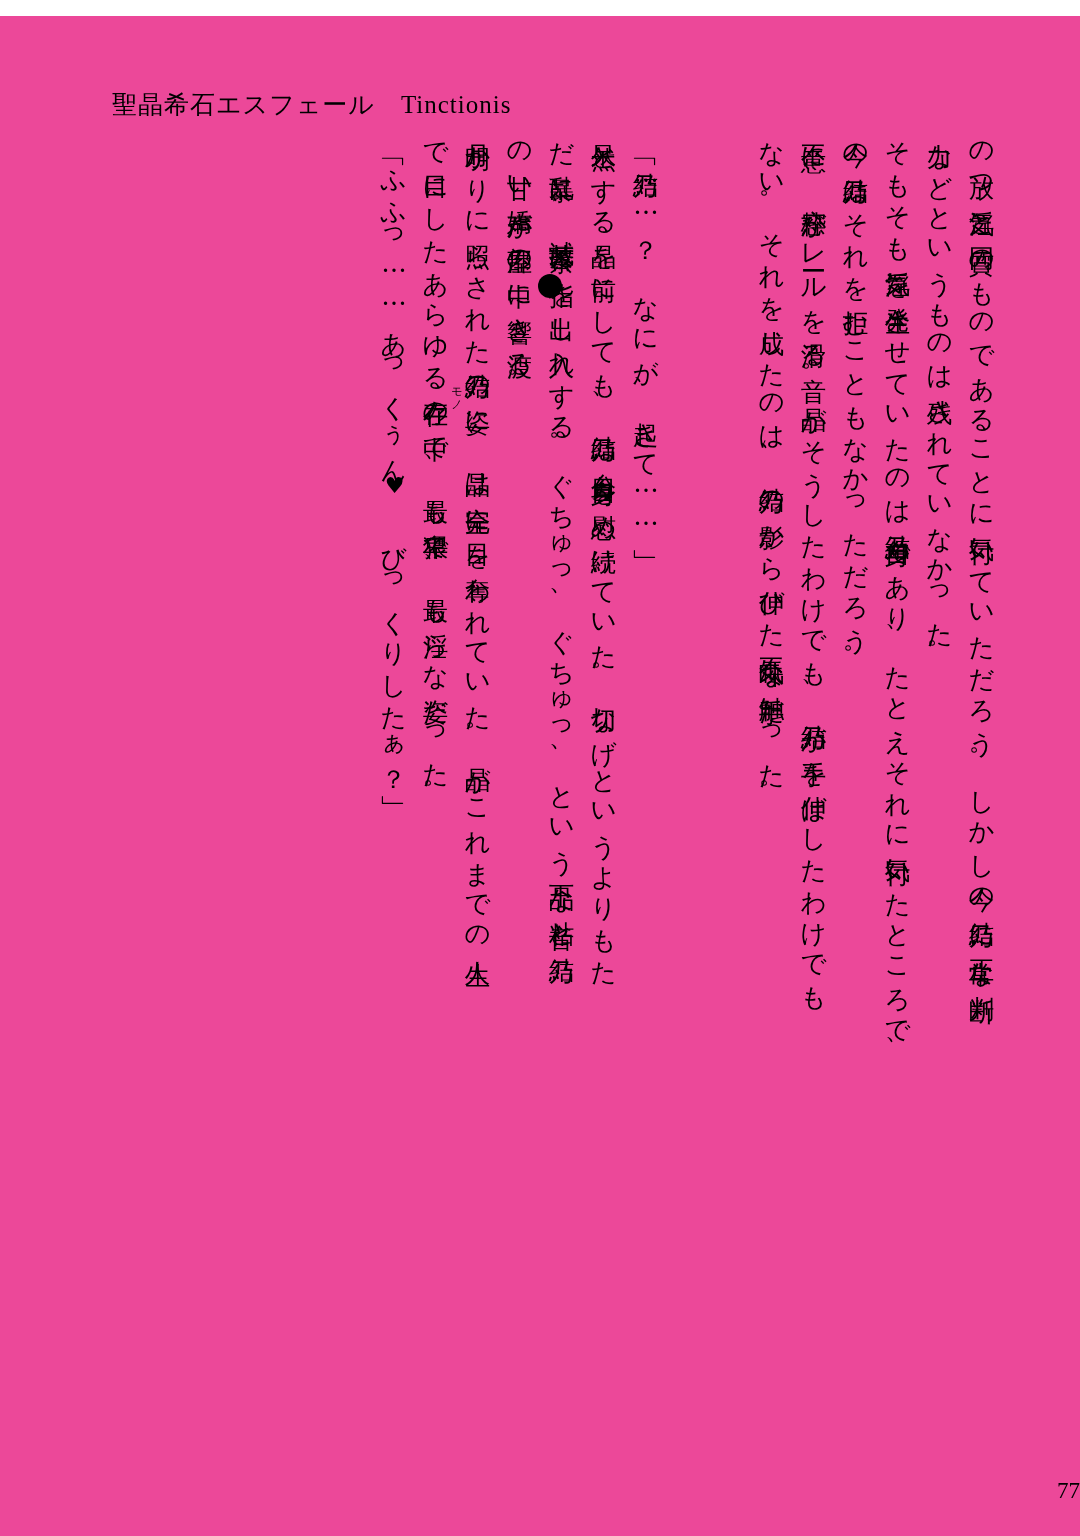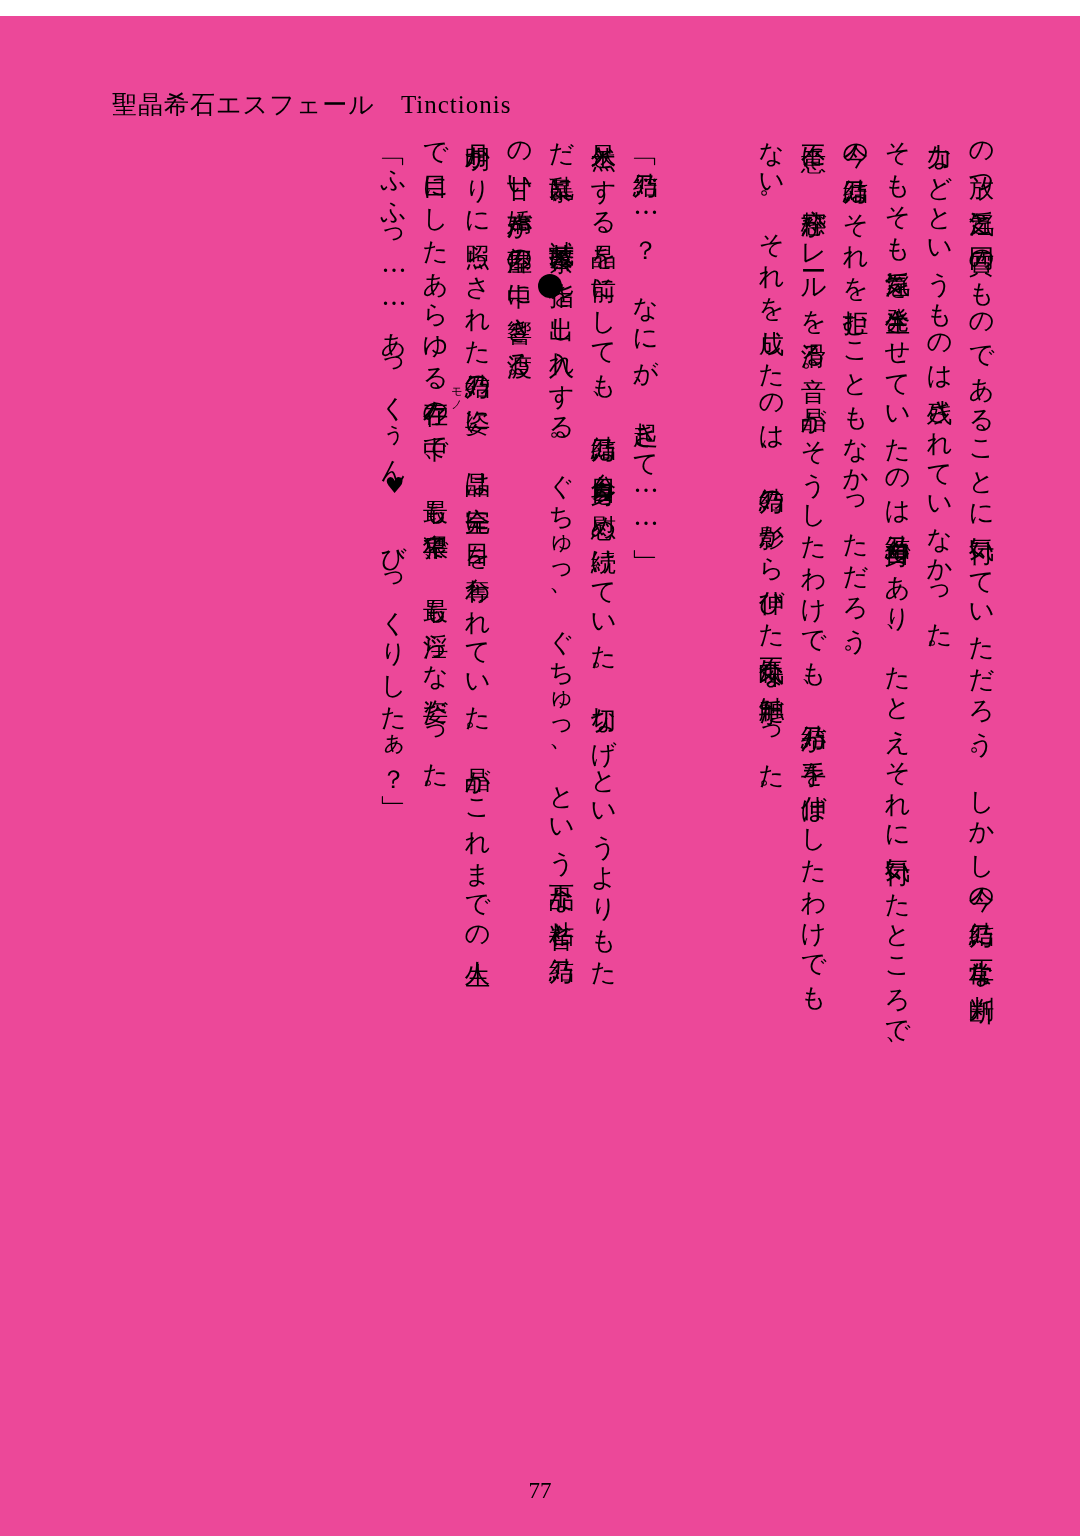--- a/index.html
+++ b/index.html
@@ -96,21 +96,21 @@
     border-radius: 50%;
     background: #000000;
   }
 
   
   .folio {
     position: absolute;
     left: 0;
     right: 0;
     top: 1462px;
-    text-align: center;
+    text-align: right;
     font-size: 23px;
     font-family: "Liberation Serif", "DejaVu Serif", serif;
   }
 </style>
 </head>
 <body>
 
 <div class="page">
 
   <div class="running-head">聖晶希石エスフェール　Tinctionis</div>

